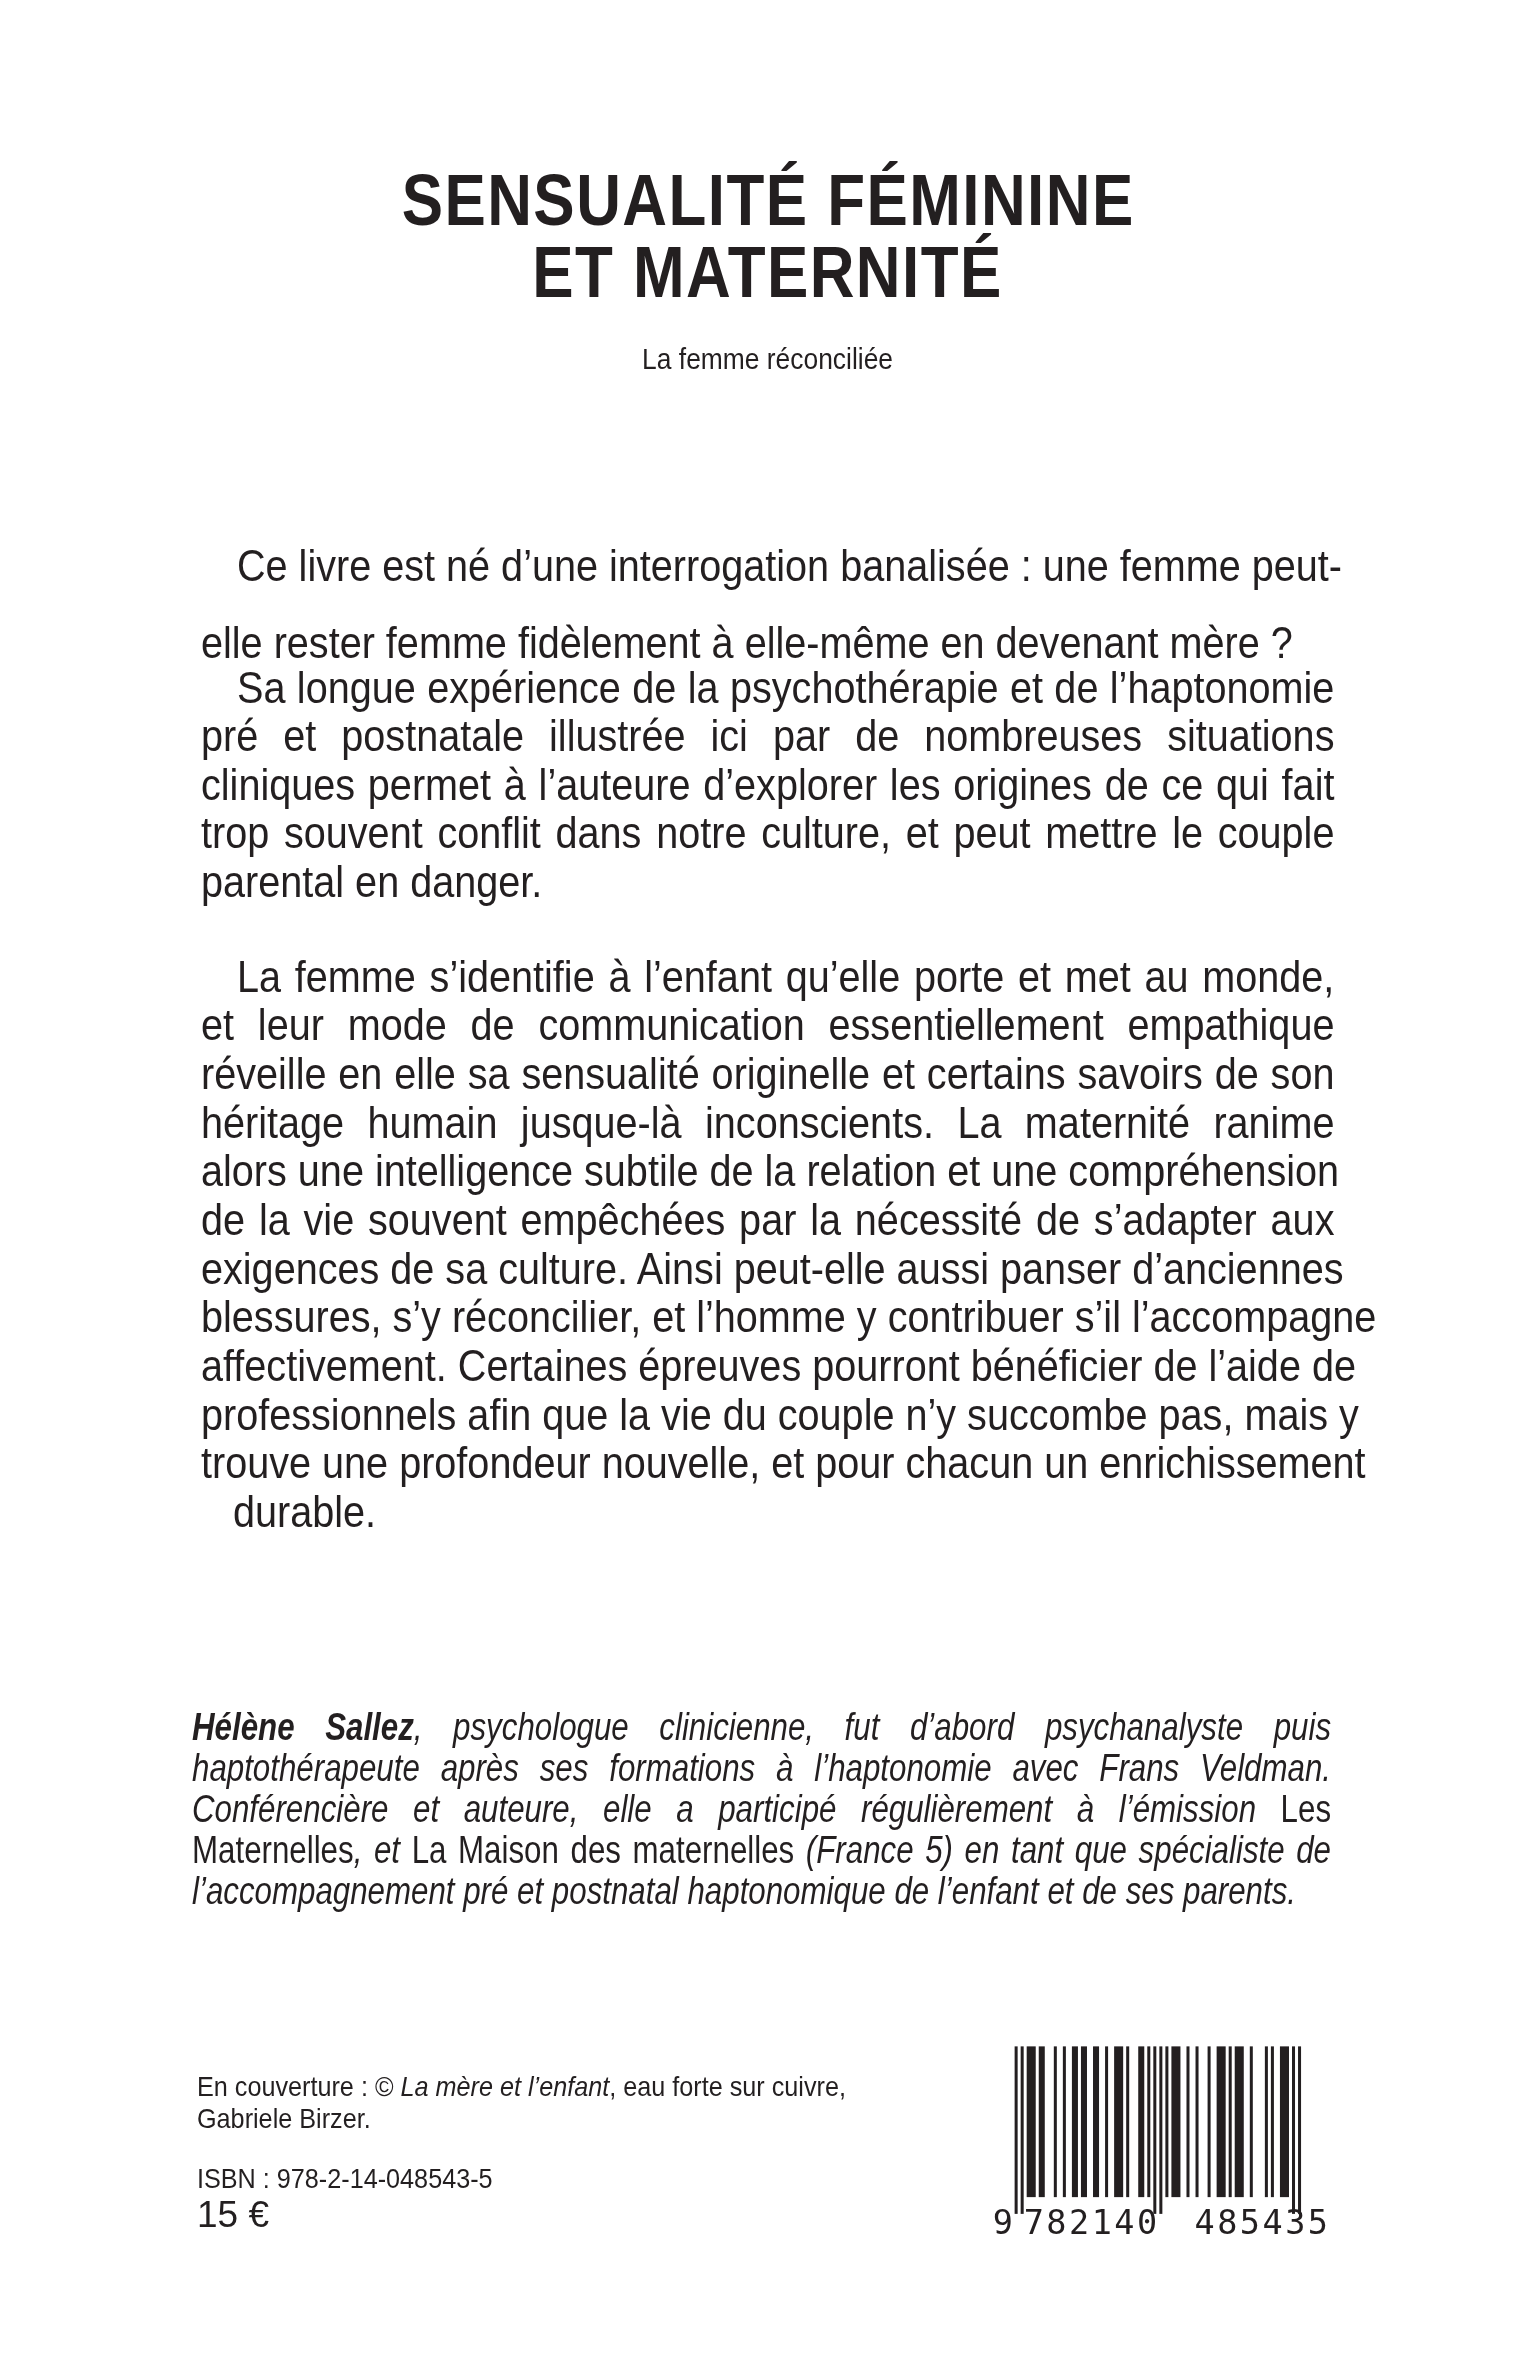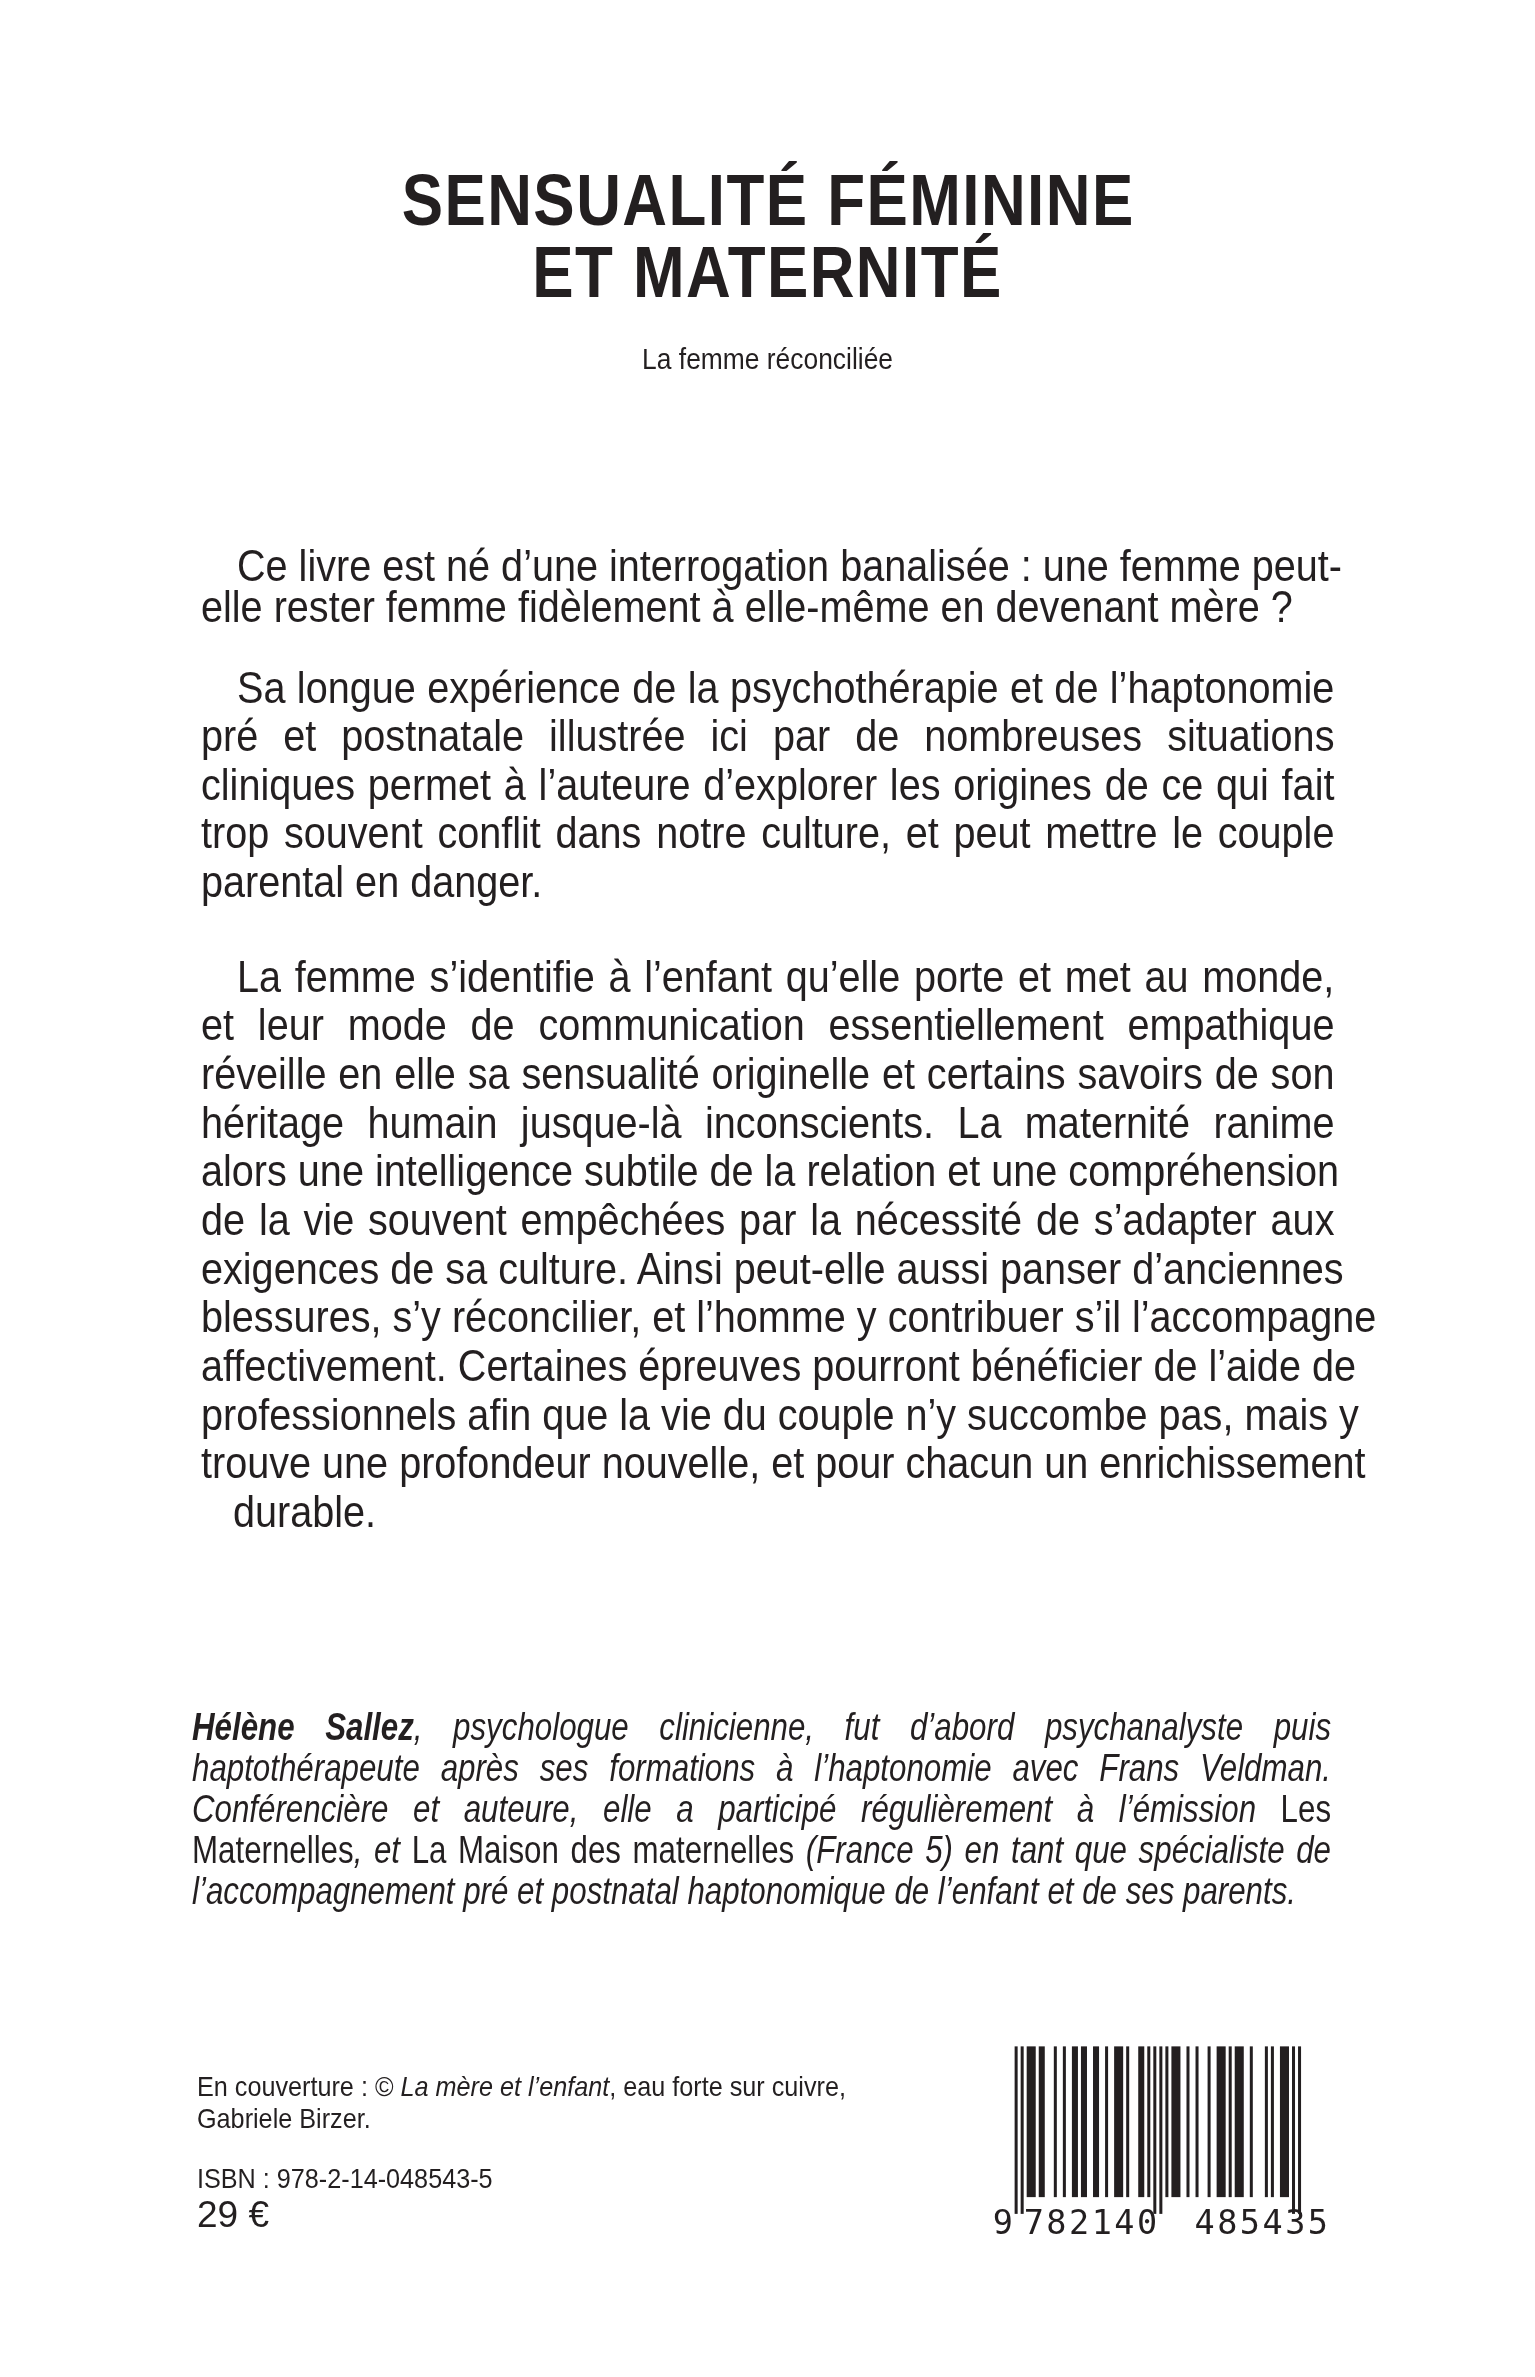--- a/index.html
+++ b/index.html
@@ -34,21 +34,21 @@
 
 <div class="abs title" style="top:164px;"><span>SENSUALITÉ FÉMININE</span></div>
 <div class="abs title" style="top:236px;"><span>ET MATERNITÉ</span></div>
 <div class="abs subtitle" style="top:344px;"><span>La femme réconciliée</span></div>
 
 <div>
   <div>
     <div class="line ind j" style="top:541px;">
         <span class="inner">Ce livre est né d’une interrogation banalisée : une femme peut-</span>
       </div>
-    <div class="line" style="top:582px;">
+    <div class="line" style="top:618px;">
         <span class="inner">elle rester femme fidèlement à elle-même en devenant mère ?</span>
       </div>
   </div>
 
   <div>
     <div class="line ind j" style="top:663px;">
         <span class="inner">Sa longue expérience de la psychothérapie et de l’haptonomie</span>
       </div>
     <div class="line j" style="top:711px;">
         <span class="inner">pré et postnatale illustrée ici par de nombreuses situations</span>
@@ -121,21 +121,21 @@
       <span class="inner">l’accompagnement pré et postnatal haptonomique de l’enfant et de ses parents.</span>
     </div>
 </div>
 
 <div>
   <div class="foot" style="top:2070px;">
     <span class="inner"><span>En couverture : © </span><i>La mère et l’enfant</i><span>, eau forte sur cuivre,</span></span>
   </div>
   <div class="foot" style="top:2102px;"><span class="inner">Gabriele Birzer.</span></div>
   <div class="foot" style="top:2162px;"><span class="inner">ISBN : 978-2-14-048543-5</span></div>
-  <div class="price" style="top:2195px;"><span class="inner">29 €</span></div>
+  <div class="price" style="top:2195px;"><span class="inner">15 €</span></div>
 </div>
 
 <svg id="barcode" viewBox="0 0 460 240" xmlns="http://www.w3.org/2000/svg">
   <g id="bars" fill="#231f20">
       <rect x="60" y="10" width="3.6" height="200"></rect>
       <rect x="67.2" y="10" width="3.6" height="200"></rect>
       <rect x="74.4" y="10" width="10.8" height="180"></rect>
       <rect x="88.8" y="10" width="7.2" height="180"></rect>
       <rect x="106.80000000000001" y="10" width="3.6" height="180"></rect>
       <rect x="117.6" y="10" width="3.6" height="180"></rect>

